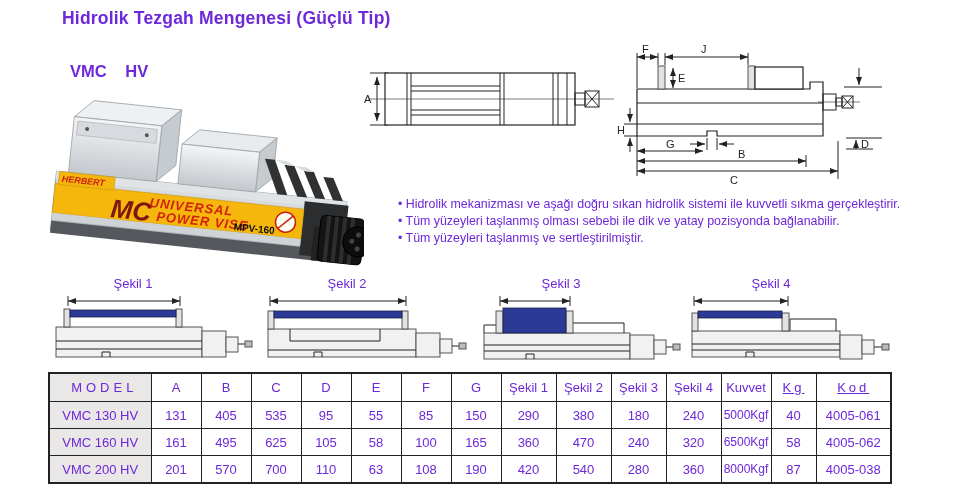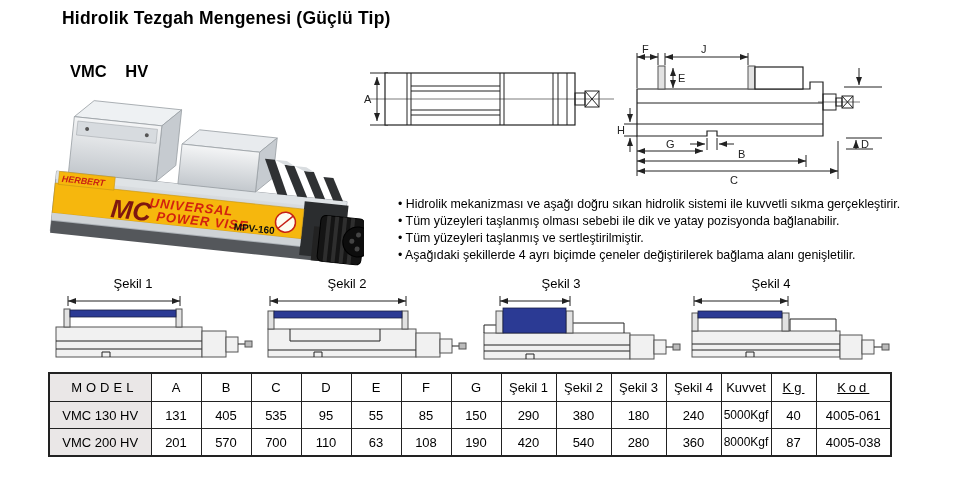--- a/index.html
+++ b/index.html
@@ -1,17 +1,17 @@
 <!DOCTYPE html>
 <html><head>
 <meta charset="utf-8">
 <style>
   html,body{margin:0;padding:0;background:#fff;}
   .page{position:relative;width:960px;height:488px;background:#ffffff;overflow:hidden;
-        font-family:"Liberation Sans","DejaVu Sans",sans-serif;color:#000000;}
+        font-family:"Liberation Sans","DejaVu Sans",sans-serif;color:#6d28d9;}
 
   .title{position:absolute;left:62px;top:8px;font-size:17.5px;font-weight:bold;letter-spacing:.2px;}
   .model-heading{position:absolute;left:70px;top:62px;font-size:16.5px;font-weight:bold;word-spacing:14px;}
 
   .photo-wrap{position:absolute;left:24px;top:76px;width:340px;height:195px;}
 
   .drawing-top{position:absolute;left:362px;top:55px;}
   .drawing-side{position:absolute;left:616px;top:38px;}
 
   .bullets{position:absolute;left:386px;top:184px;width:545px;margin:12px;padding:0;list-style:none;
@@ -200,21 +200,20 @@
     <line class="thin" x1="218" y1="100" x2="254" y2="100"></line>
     <line class="thin" x1="218" y1="111" x2="245" y2="111"></line>
     <line class="thin" x1="228" y1="111" x2="228" y2="102" marker-end="url(#arrU)"></line>
     <text class="dim-label" x="233" y="110">D</text>
   </svg>
 
   <ul class="bullets">
     <li>Hidrolik mekanizması ve aşağı doğru sıkan hidrolik sistemi ile kuvvetli sıkma gerçekleştirir.</li>
     <li>Tüm yüzeyleri taşlanmış olması sebebi ile dik ve yatay pozisyonda bağlanabilir.</li>
     <li>Tüm yüzeyleri taşlanmış ve sertleştirilmiştir.</li>
-    <li>Aşağıdaki şekillerde 4 ayrı biçimde çeneler değiştirilerek bağlama alanı genişletilir.</li>
   </ul>
 
   <div class="figure" style="left:48px">
     <div class="fig-caption">Şekil 1</div>
     <svg viewBox="0 0 205 78" width="205" height="78">
       <line class="thin" x1="20" y1="3" x2="20" y2="13"></line>
         <line class="thin" x1="132" y1="3" x2="132" y2="13"></line>
       <line class="thin" x1="20" y1="8" x2="132" y2="8" marker-start="url(#arrL)" marker-end="url(#arrR)"></line>
       <rect class="body-fill" x="8" y="34" width="146" height="30"></rect>
       <line class="thin" x1="8" y1="48" x2="154" y2="48"></line>
@@ -344,20 +343,37 @@
         <td>150</td>
         <td>290</td>
         <td>380</td>
         <td>180</td>
         <td>240</td>
         <td>5000Kgf</td>
         <td>40</td>
         <td>4005-061</td>
       </tr>
       <tr>
+        <td>VMC 160 HV</td>
+        <td>161</td>
+        <td>495</td>
+        <td>625</td>
+        <td>105</td>
+        <td>58</td>
+        <td>100</td>
+        <td>165</td>
+        <td>360</td>
+        <td>470</td>
+        <td>240</td>
+        <td>320</td>
+        <td>6500Kgf</td>
+        <td>58</td>
+        <td>4005-062</td>
+      </tr>
+      <tr>
         <td>VMC 200 HV</td>
         <td>201</td>
         <td>570</td>
         <td>700</td>
         <td>110</td>
         <td>63</td>
         <td>108</td>
         <td>190</td>
         <td>420</td>
         <td>540</td>

